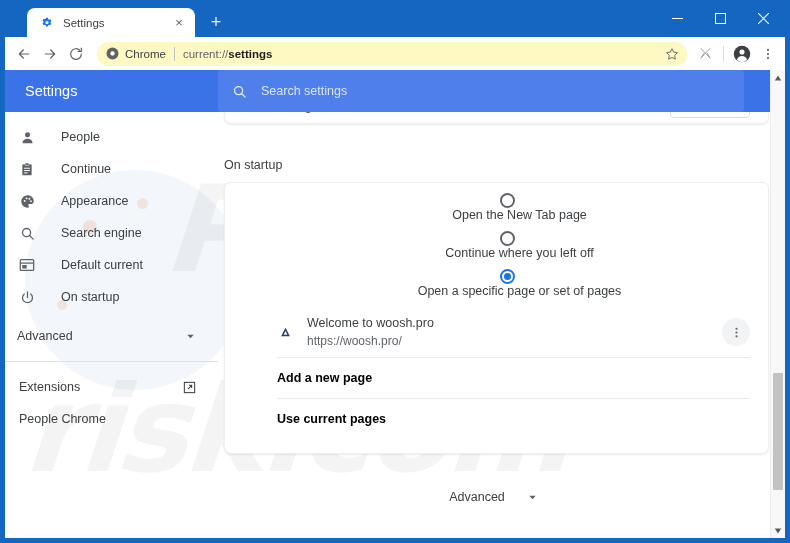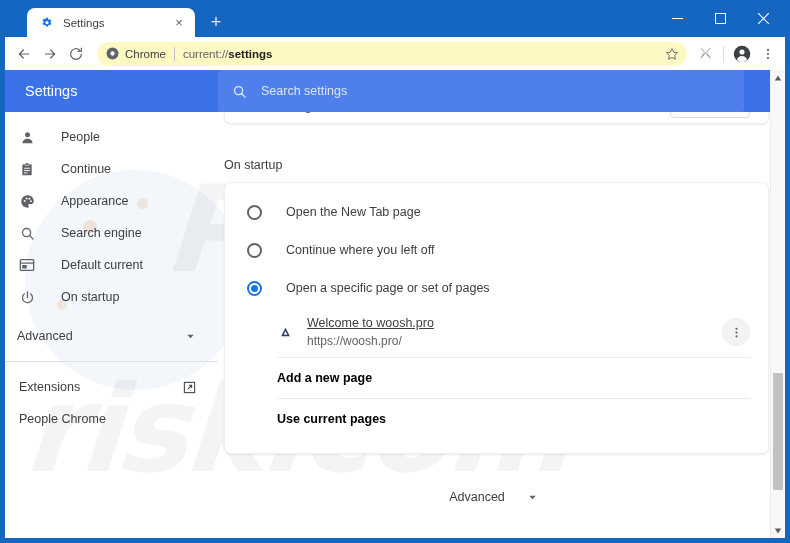--- a/index.html
+++ b/index.html
@@ -275,20 +275,21 @@
   }
   .startup-card {
     margin-left: 6px;
     padding: 10px 0 14px 0;
   }
   .radio-row {
     height: 38px;
     display: flex; align-items: center;
     padding-left: 22px;
     cursor: pointer;
+    flex-direction: column;
   }
   .radio {
     width: 15px; height: 15px; flex: 0 0 15px;
     border: 2px solid #5f6368;
     border-radius: 50%;
     position: relative;
   }
   .radio.checked { border-color: #1a73e8; }
   .radio.checked::after {
     content: ""; position: absolute;
@@ -305,21 +306,21 @@
   .page-entry {
     display: flex; align-items: center;
     padding: 6px 18px 6px 52px;
     min-height: 50px;
   }
   .entry-favicon {
     width: 16px; height: 16px; flex: 0 0 16px;
     display: flex; align-items: center; justify-content: center;
   }
   .entry-text { margin-left: 14px; flex: 1 1 auto; }
-  .entry-name { font-size: 12.5px; color: #3c4043; line-height: 17px; text-decoration: underline; }
+  .entry-name { font-size: 12.5px; color: #3c4043; line-height: 17px; }
   .entry-url { font-size: 12px; color: #5f6368; line-height: 17px; margin-top: 1px; }
   .entry-menu {
     width: 28px; height: 28px; flex: 0 0 28px;
     border-radius: 50%;
     background: #f1f3f4;
     display: flex; align-items: center; justify-content: center;
     color: #5f6368;
     cursor: pointer;
   }
   .entry-divider {

